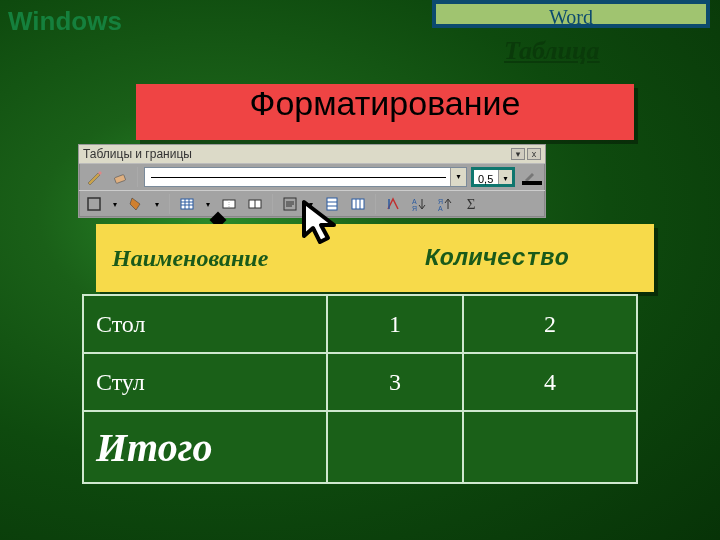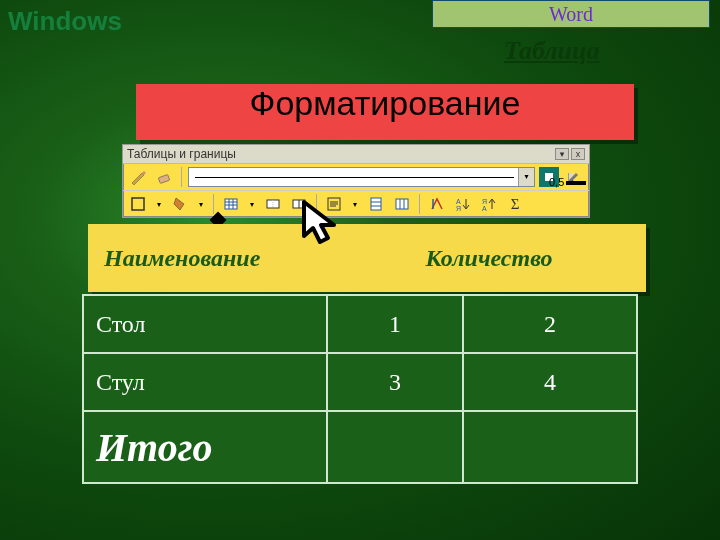--- a/index.html
+++ b/index.html
@@ -16,24 +16,24 @@
     position: absolute;
     top: 6px; left: 8px;
     font: bold 26px Arial;
     color: #15803d;
   }
   .top-tab {
     position: absolute;
     top: 0; left: 432px;
     width: 278px; height: 28px;
     background: #a0c470;
-    border: 1px solid #0c4a6e;
+    border: 4px solid #0c4a6e;
     text-align: center;
     font: 20px "Times New Roman", serif;
-    color: #6d28d9;
+    color: #0c4a6e;
     line-height: 26px;
   }
   .subtitle {
     position: absolute;
     top: 36px; left: 504px;
     font: italic bold 26px "Times New Roman", serif;
     color: #0a3a0a;
     text-decoration: underline;
   }
   .orange-box {
@@ -44,25 +44,24 @@
     box-shadow: 4px 4px 0 rgba(0,0,0,0.35);
     text-align: center;
     line-height: 56px;
     font: 34px Arial;
     color: #000;
   }
   .toolbar {
     position: absolute;
     top: 144px; left: 78px;
     width: 468px;
-    background: #fde047;
+    background: #a3a3a3;
     border: 1px solid #999;
     box-shadow: 0 0 0 1px #888 inset;
     font: 12px Tahoma, sans-serif;
-    margin-left: 44px;
   }
   .tb-title {
     display: flex;
     align-items: center;
     background: #dcdac8;
     padding: 2px 4px;
     border-bottom: 1px solid #bbb;
   }
   .tb-title-text { flex: 1; color: #333; font-size: 12px; }
   .tb-title-btn {
@@ -105,39 +104,39 @@
   }
   .tb-line-style .dd {
     position: absolute; right: 0; top: 0; bottom: 0;
     width: 16px;
     background: #dcdac8;
     border-left: 1px solid #999;
     text-align: center;
     font-size: 8px; line-height: 18px;
   }
   .tb-weight {
-    width: 20px; height: 20px;
-    background: #fff; border: 6px solid #0f766e;
+    width: 44px; height: 20px;
+    background: #fff; border: 3px solid #0f766e;
     display: flex;
   }
   .tb-weight-val { flex: 1; padding: 0 4px; font-size: 11px; line-height: 18px; }
   .tb-weight .dd {
     width: 14px; background: #dcdac8; border-left: 1px solid #999;
     text-align: center; font-size: 8px; line-height: 18px;
   }
   .thick-under {
     width: 20px; height: 4px; background: #000;
     position: absolute; bottom: 2px; left: 2px; right: 2px;
   }
   .pen-ico { position: relative; }
   svg.ico { width: 16px; height: 16px; }
 
   .yellow-panel {
     position: absolute;
-    top: 224px; left: 88px;
+    top: 224px; left: 96px;
     width: 558px; height: 68px;
     background: #f7da4a;
     box-shadow: 4px 4px 0 rgba(0,0,0,0.35);
   }
   .marker {
     position: absolute;
     top: 214px; left: 212px;
     width: 12px; height: 12px;
     background: #000;
     transform: rotate(45deg);
@@ -148,21 +147,21 @@
     font: italic bold 24px "Times New Roman", serif;
     color: #1a5a1a;
   }
   .header-row div {
     display: flex;
     align-items: center;
     justify-content: center;
   }
   .col1 { width: 244px; justify-content: flex-start !important; padding-left: 16px; }
   .col2 { width: 138px; }
-  .col3 { flex: 1; }
+  .col3 { flex: 1; font-family: Liberation Mono, monospace; }
 
   .data-table {
     position: absolute;
     top: 294px; left: 82px;
     width: 556px;
     border-collapse: collapse;
     background: #1a6018;
     color: #fff;
   }
   .data-table td {

